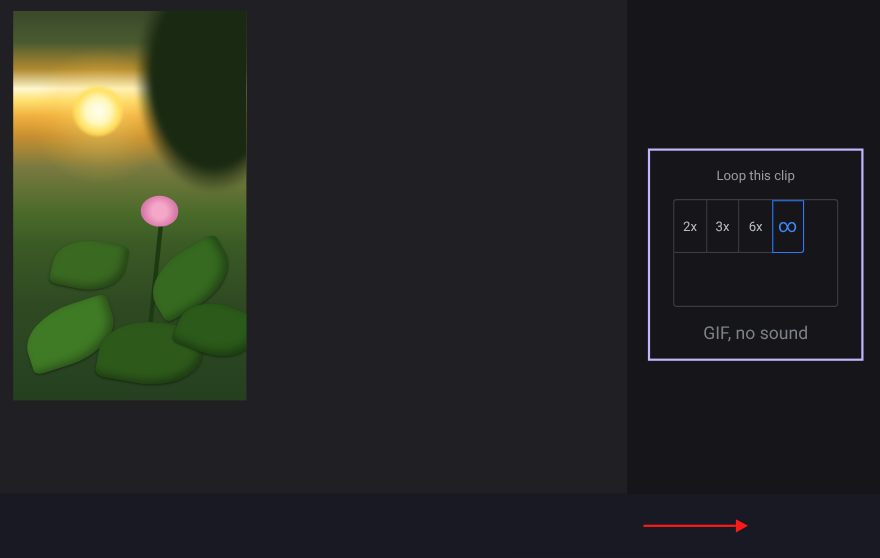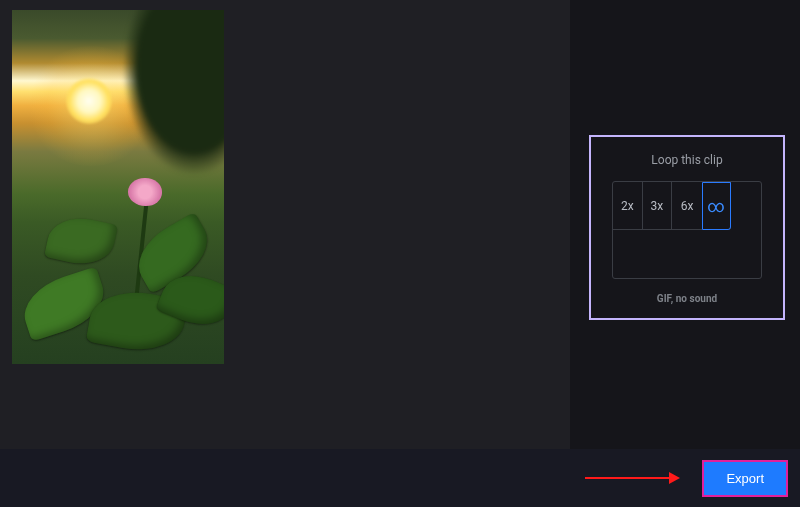--- a/index.html
+++ b/index.html
@@ -63,21 +63,21 @@
   }
   .panel-title { font-size: 12px; color: #9a9ea6; margin-bottom: 14px; }
   .grid { width: 150px; margin: 0 auto; border: 1px solid #3a3d44; border-radius: 3px; display: grid; grid-template-columns: repeat(5, 1fr); grid-template-rows: repeat(2, 48px); }
   .cell { display:flex; align-items:center; justify-content:center; font-size: 12px; color:#b8bcc4; cursor:pointer; }
   .cell + .cell { }
   .cell:nth-child(1),.cell:nth-child(2){ border-right:1px solid #3a3d44; }
   .cell:nth-child(4),.cell:nth-child(5){ border-right:1px solid #3a3d44; }
   .cell:nth-child(1),.cell:nth-child(2),.cell:nth-child(3){ border-bottom:1px solid #3a3d44; }
   .cell.selected { outline:1px solid #2a7bff; outline-offset:-1px; color:#3a8bff; border-radius:0 0 3px 0; }
   .inf { font-size: 17px; }
-  .panel-sub { font-size: 10px; color: #7d8188; margin-top: 14px; font-weight: bold; }
+  .panel-sub { font-size: 16px; color: #7d8188; margin-top: 14px; }
 
   .footer { height: 58px; background: #181923; display:flex; align-items:center; justify-content:flex-end; padding-right: 12px; position: relative; }
   .export-wrap { border: 2px solid #e21f9b; display:inline-block; }
   .export-btn { background: #1e7bff; color: #fff; font-size: 13px; padding: 9px 22px; border:none; cursor:pointer; display:block; }
 
   .arrow { position:absolute; right: 120px; top: 50%; transform: translateY(-50%); display:flex; align-items:center; }
   .arrow-line { width: 84px; height: 2px; background: #ff1a1a; }
   .arrow-head { width:0; height:0; border-style:solid; border-width:6px 0 6px 11px; border-color: transparent transparent transparent #ff1a1a; }
 </style>
 </head>
@@ -115,17 +115,14 @@
       </div>
     </div>
 
   </div>
 
   <div class="footer">
     <div class="arrow">
       <div class="arrow-line"></div>
       <div class="arrow-head"></div>
     </div>
-    <span class="export-wrap">
-      <button class="export-btn">Export</button>
-    </span>
   </div>
 </div>
 
 </body></html>

